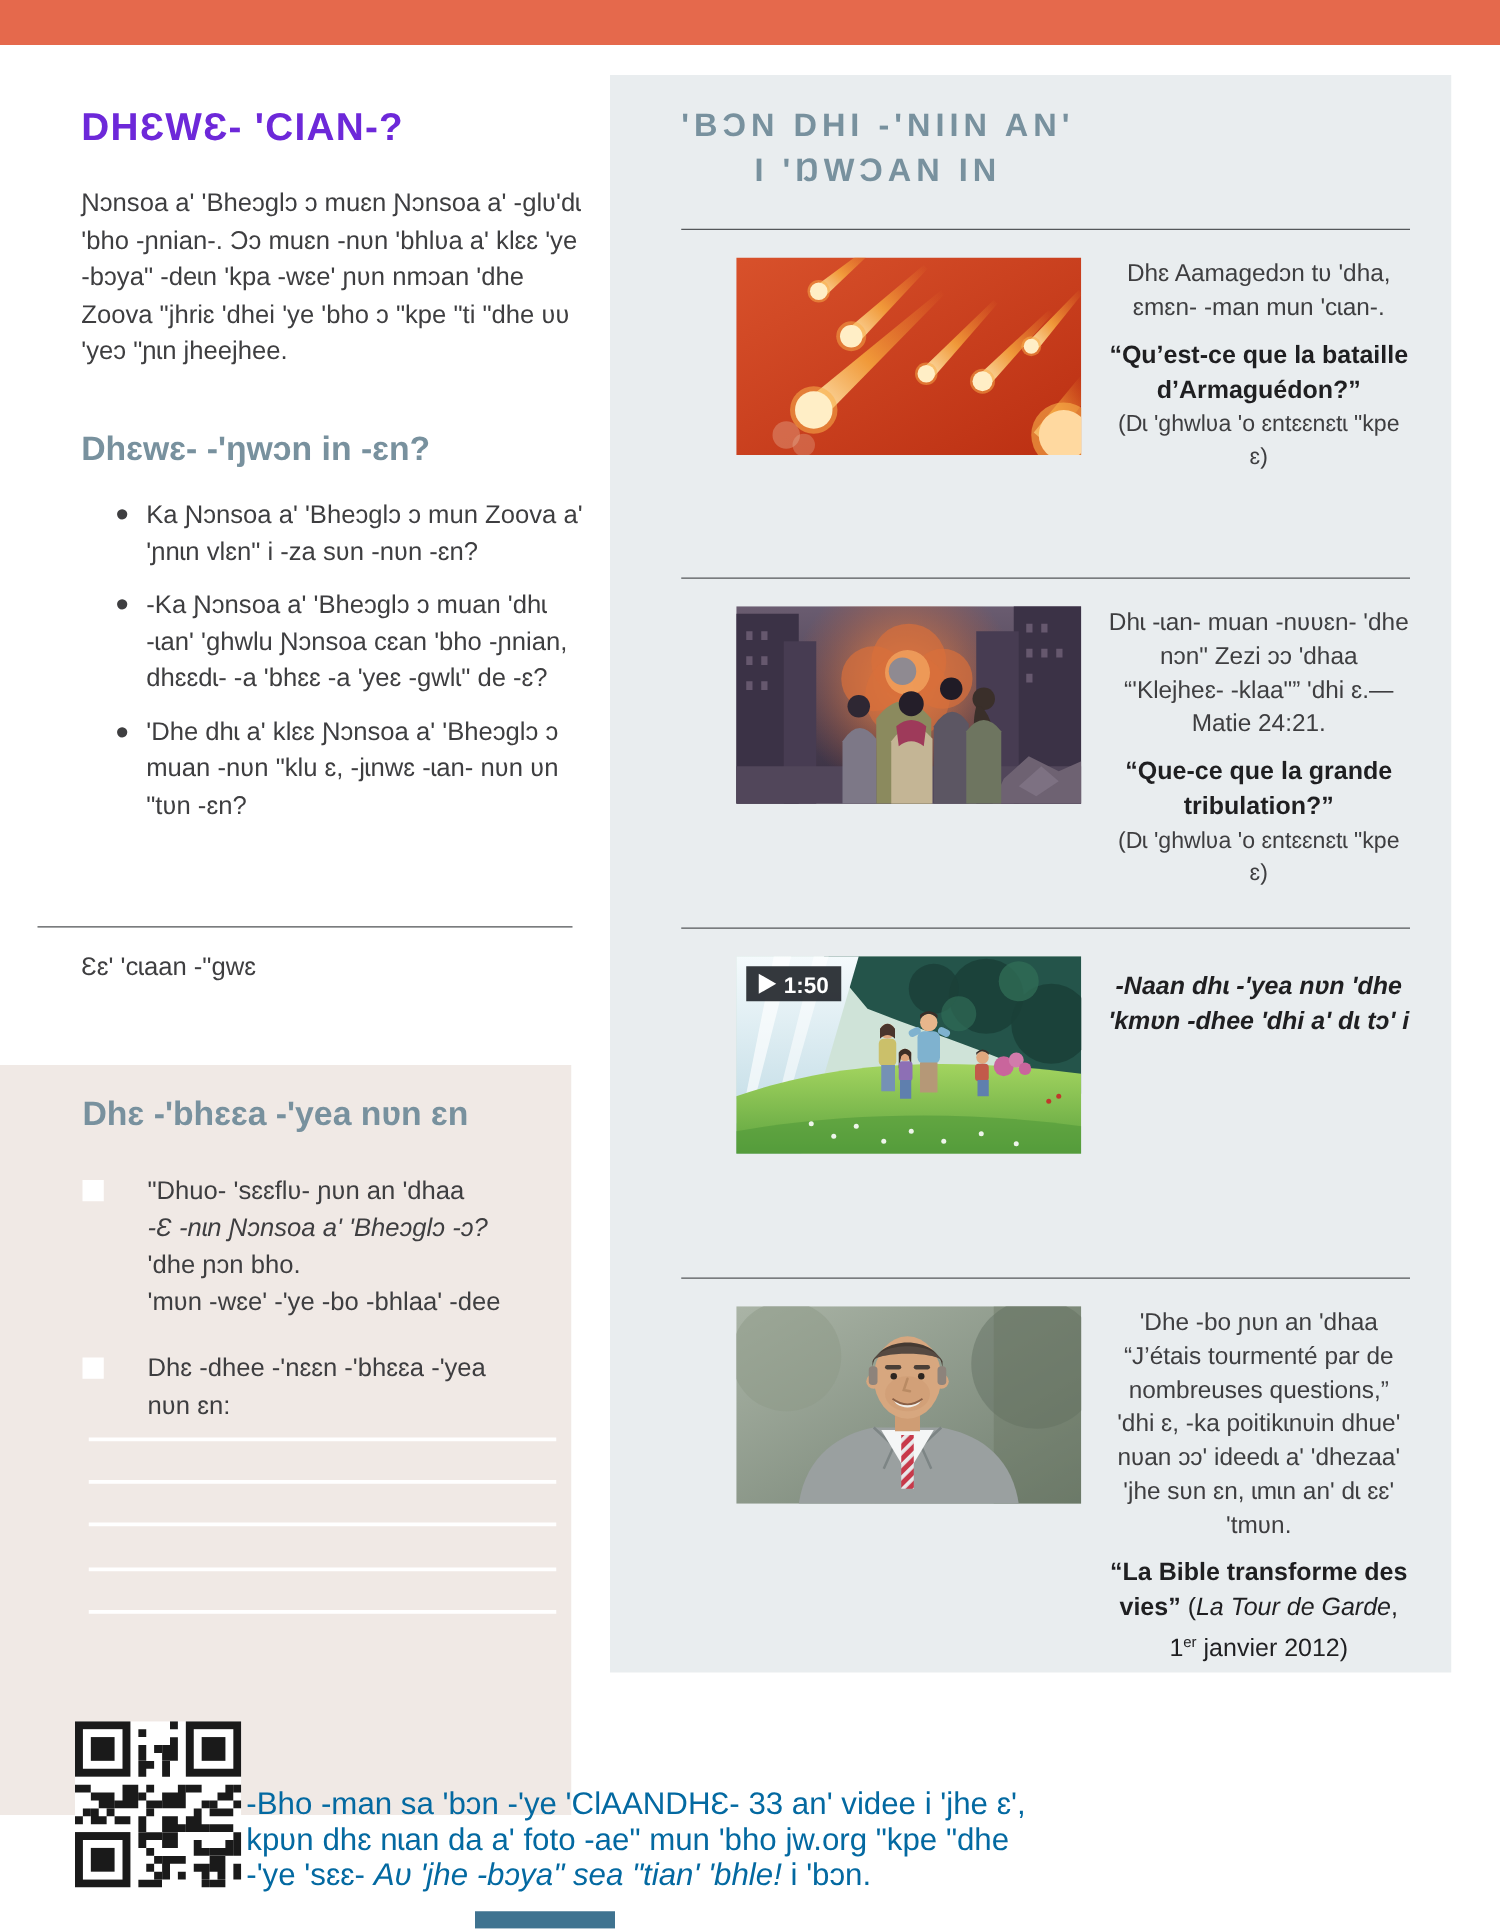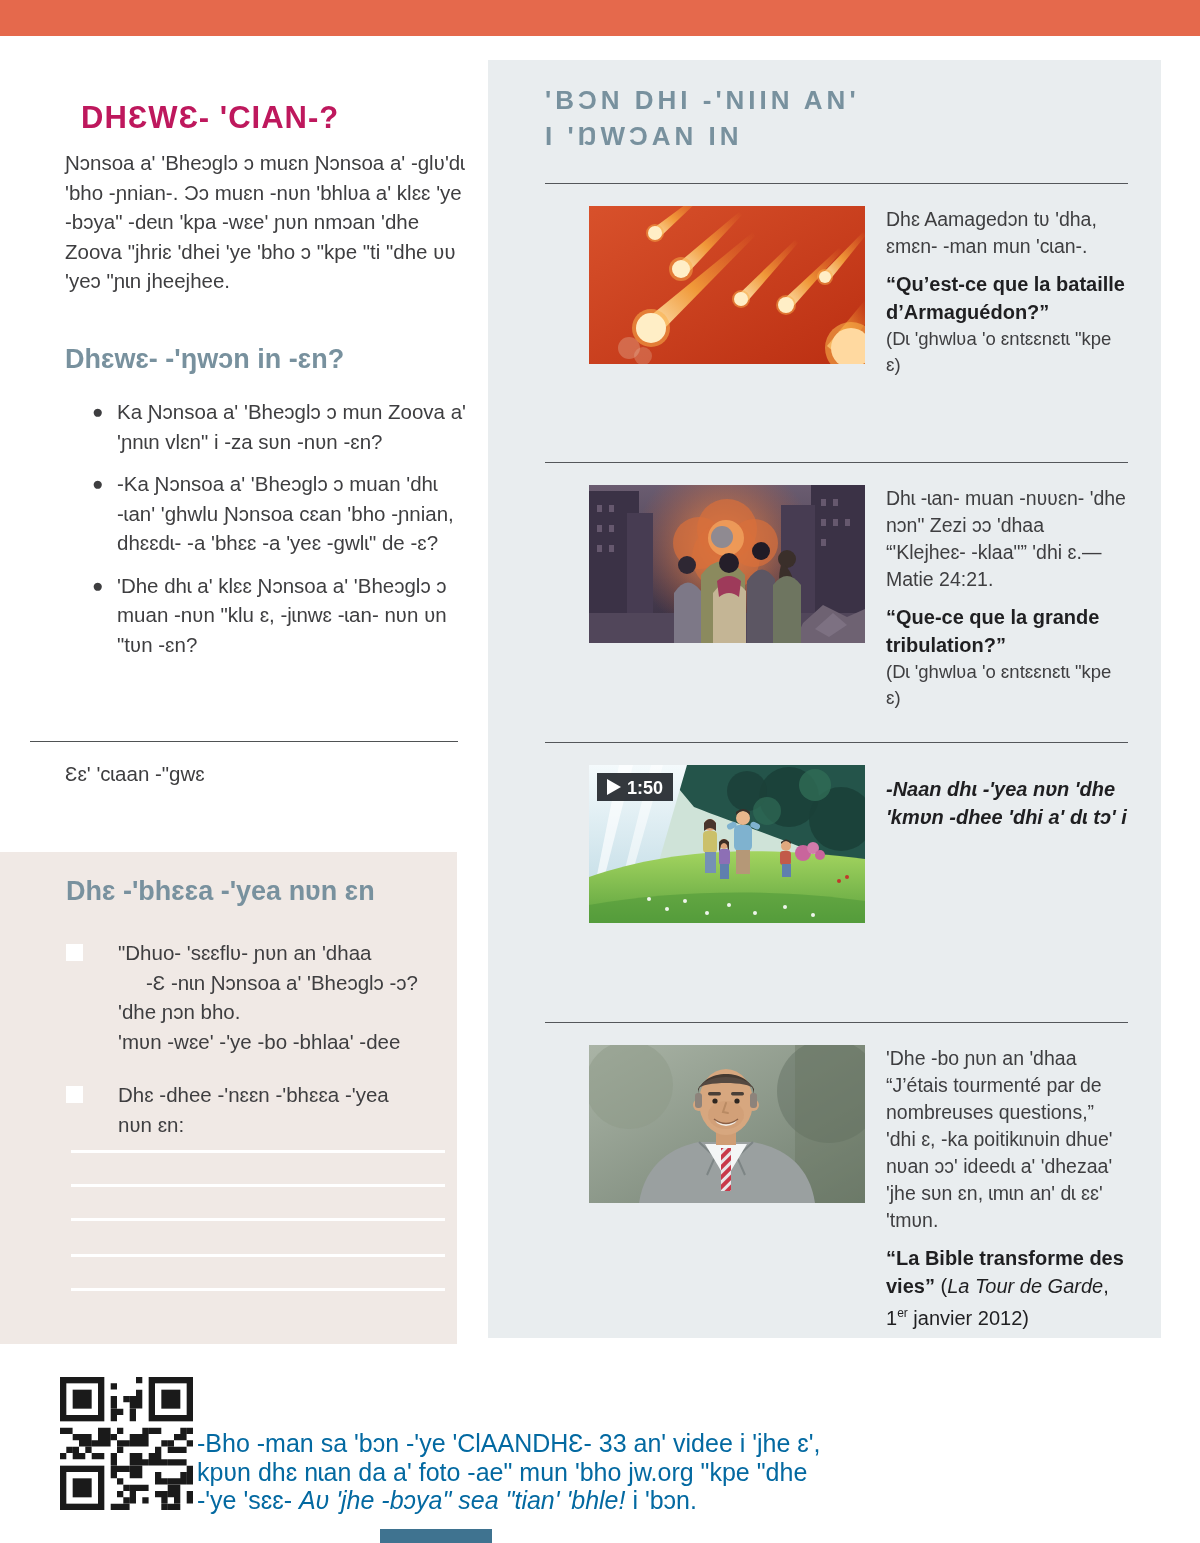--- a/index.html
+++ b/index.html
@@ -3,46 +3,46 @@
 <meta charset="utf-8">
 <style>
   html,body{margin:0;padding:0;background:#fff;}
   .page{position:relative;width:1200px;height:1543px;background:#ffffff;
         font-family:"Liberation Sans",sans-serif;overflow:hidden;color:#3E3E40;}
   
   .topbar{position:absolute;left:0;top:0;width:1200px;height:36px;background:#E5694C;}
   .bottom-bar{position:absolute;left:380px;top:1529px;width:112px;height:14px;background:#3F7390;}
 
   
-  .left-title{position:absolute;left:65px;top:84px;margin:16px;font-size:31px;font-weight:bold;
-              color:#be185d;letter-spacing:1px;}
+  .left-title{position:absolute;left:65px;top:84px;margin:0;font-size:31px;font-weight:bold;
+              color:#6d28d9;letter-spacing:1px;}
   .intro{position:absolute;left:65px;top:148px;width:400px;margin:0;
          font-size:20.5px;line-height:29.5px;}
   .questions-title{position:absolute;left:65px;top:344px;margin:0;font-size:27px;
                    font-weight:bold;color:#78919E;}
   .bullets{position:absolute;left:65px;top:397px;width:402px;}
   .bullet{display:flex;margin-bottom:13px;font-size:20.5px;line-height:29.5px;}
   .bullet .dot{flex:none;width:25px;margin-left:27px;font-size:19px;}
   .bullet .btxt{flex:1;}
   .divider{position:absolute;left:30px;top:741px;width:428px;height:1px;background:#4F5254;}
   .note{position:absolute;left:65px;top:762px;margin:0;font-size:20.5px;}
 
   
-  .checkbox-box{position:absolute;left:0;top:852px;width:457px;height:492px;background:#F0E9E5;}
+  .checkbox-box{position:absolute;left:0;top:852px;width:457px;height:600px;background:#F0E9E5;}
   .box-title{position:absolute;left:66px;top:24px;margin:0;font-size:27px;font-weight:bold;color:#78919E;}
   .check-item{position:absolute;left:66px;display:flex;width:360px;}
   .check-item.item1{top:86px;}
   .check-item.item2{top:228px;}
   .checkbox{flex:none;width:17px;height:17px;background:#ffffff;margin-top:6px;}
   .check-text{margin-left:35px;font-size:20.5px;line-height:29.5px;width:330px;}
-  .check-text .it{margin-left:28px;}
+  .check-text .it{font-style:italic;}
   .answer-line{position:absolute;left:71px;width:374px;height:3px;background:#ffffff;}
 
   
-  .panel{position:absolute;left:488px;top:60px;width:673px;height:1278px;background:#E9EDEF;}
+  .panel{position:absolute;left:488px;top:60px;width:673px;height:1278px;background:#E9EDEF;text-align:center;}
   .panel-title{position:absolute;left:57px;top:22px;margin:0;font-size:26px;line-height:36px;
                font-weight:bold;color:#78919E;letter-spacing:4px;}
   .row{position:absolute;left:57px;width:583px;}
   .row .rule{height:1px;background:#54575A;width:100%;}
   .row .body{display:flex;margin-top:22px;padding-left:44px;}
   .thumb{flex:none;width:276px;height:158px;display:block;}
   .rtext{margin-left:21px;width:286px;}
   .rtext p{margin:0;}
   .rpara{font-size:19.5px;line-height:27px;color:#3E3E40;}
   .rlink{font-size:20px;line-height:27.5px;font-weight:bold;color:#1F1F21;margin-top:11px !important;}

